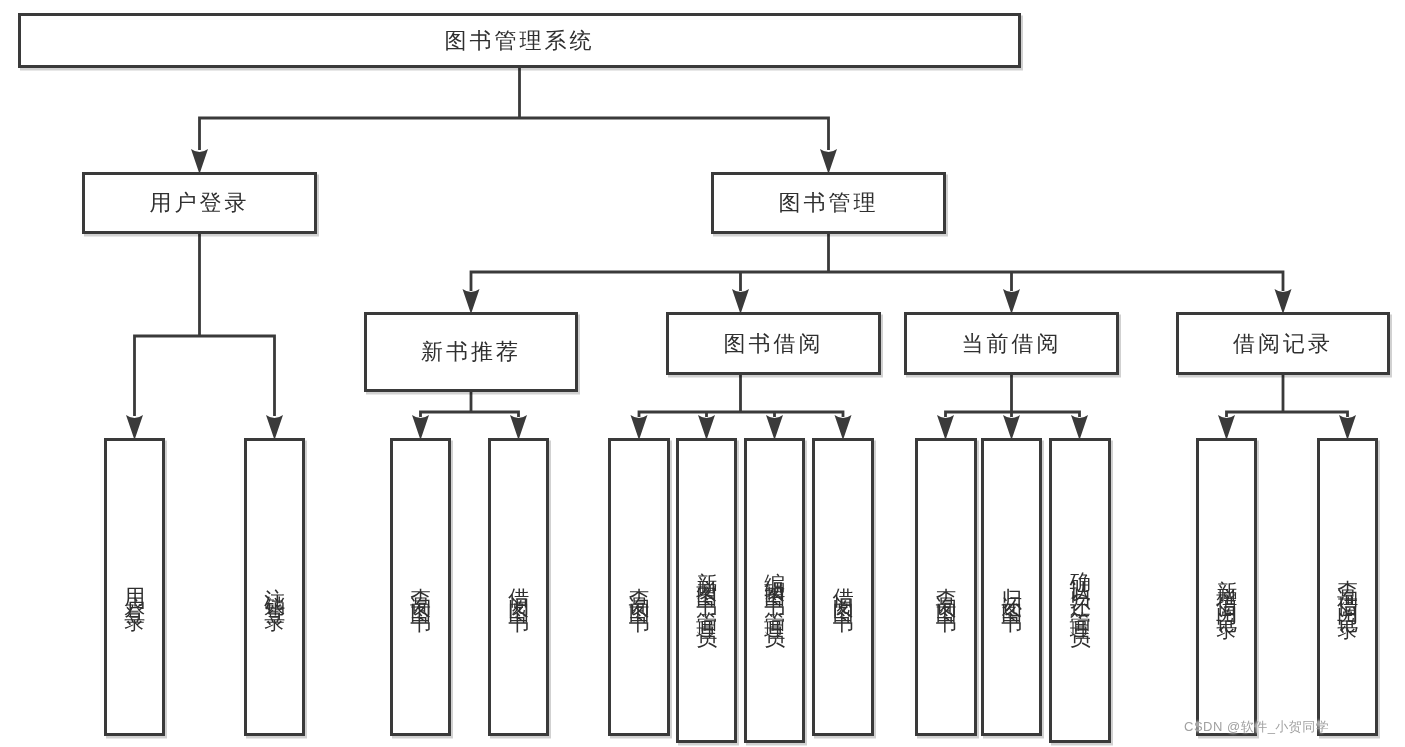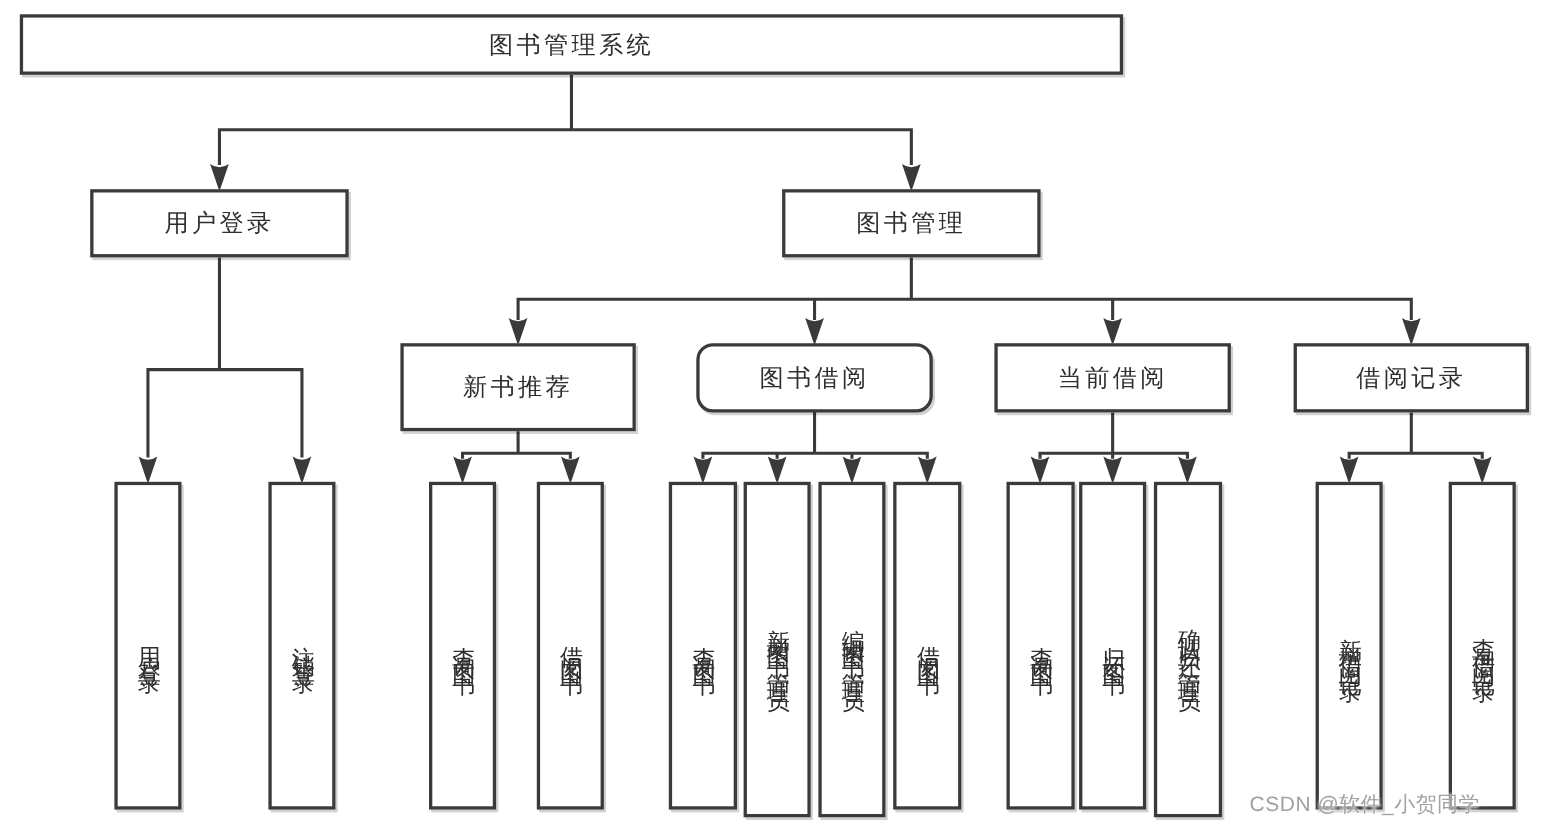--- a/index.html
+++ b/index.html
@@ -20,22 +20,22 @@
     position:absolute;top:438px;height:298px;box-sizing:border-box;background:#ffffff;
     border:3px solid #3a3a3a;box-shadow:2px 2.5px 0 rgba(0,0,0,0.18);
     display:flex;align-items:center;justify-content:center;
   }
   .vnode.tall{height:305px;}
   .vtext{
     writing-mode:vertical-rl;line-height:1.25;
     font-size:21px;letter-spacing:8px;
   }
   .watermark{
-    position:absolute;left:1136px;top:718px;z-index:5;
-    font-size:19px;color:#a1a1a1;letter-spacing:0.5px;white-space:nowrap;
+    position:absolute;left:1184px;top:718px;z-index:5;
+    font-size:13px;color:#a1a1a1;letter-spacing:0.5px;white-space:nowrap;
     text-shadow:0 0 3px #ffffff,0 0 3px #ffffff;
   }
 </style>
 </head>
 <body>
 
 <div class="canvas">
 
   <svg class="connectors" viewBox="0 0 1405 747" aria-hidden="true">
     <g>
@@ -69,21 +69,21 @@
       <path class="ah" d="M1347.5 440 L1339 415 Q1347.5 421 1356 415 Z"></path>
     </g>
   </svg>
 
   <div class="hnode" style="left:18px;top:13px;width:1003px;height:55px;text-align:center;">图书管理系统</div>
 
   <div class="hnode" style="left:82px;top:172px;width:235px;height:62px;">用户登录</div>
   <div class="hnode" style="left:711px;top:172px;width:235px;height:62px;">图书管理</div>
 
   <div class="hnode" style="left:364px;top:312px;width:214px;height:80px;">新书推荐</div>
-  <div class="hnode" style="left:633px;top:312px;width:215px;height:63px;border-radius:15px;">图书借阅</div>
+  <div class="hnode" style="left:666px;top:312px;width:215px;height:63px;">图书借阅</div>
   <div class="hnode" style="left:904px;top:312px;width:215px;height:63px;">当前借阅</div>
   <div class="hnode" style="left:1176px;top:312px;width:214px;height:63px;">借阅记录</div>
 
   <div class="vnode" style="left:104px;width:61px;">
     <span class="vtext">用户登录</span>
   </div>
   <div class="vnode" style="left:244px;width:61px;">
     <span class="vtext">注销登录</span>
   </div>
   <div class="vnode" style="left:390px;width:61px;">

